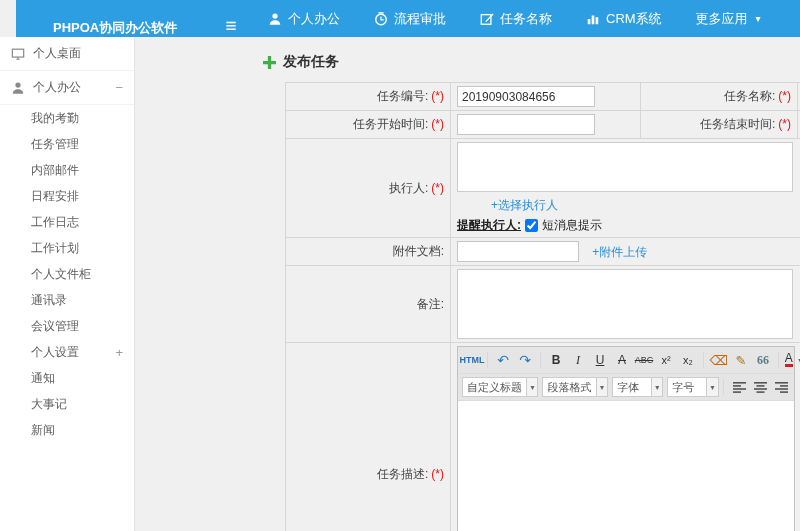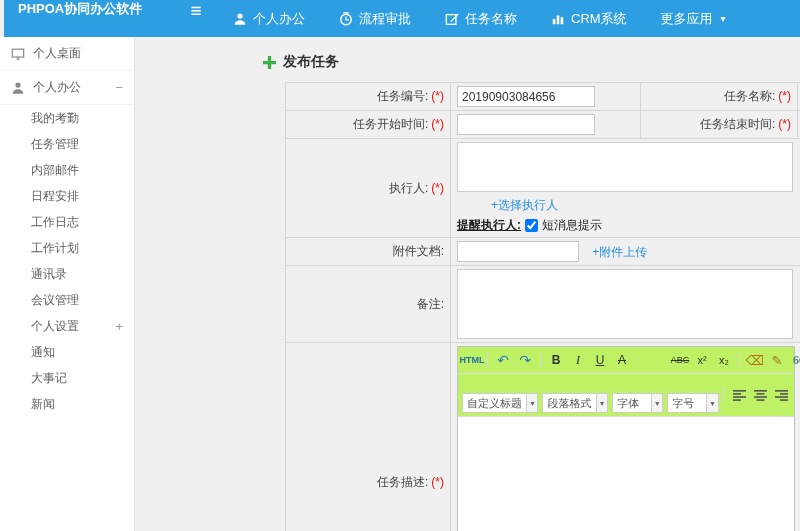--- a/index.html
+++ b/index.html
@@ -5,21 +5,21 @@
   :root{
     --headerBlue:#2d9ee2; --headerText:#ffffff; --mainBg:#f0f0f0; --sidebarBg:#ffffff;
     --sidebarText:#5a5a5a; --border:#d5d5d5; --link:#2a8fdc; --required:#f01010;
     --titleGreen:#3fae49; --label:#444444;
   }
   *{margin:0;padding:0;box-sizing:border-box;}
   html,body{width:800px;height:531px;overflow:hidden;font-family:"Liberation Sans","DejaVu Sans",sans-serif;background:#fff;}
   .app{position:relative;width:800px;height:531px;background:var(--mainBg);overflow:hidden;}
 
   
-  .header{position:absolute;top:0;left:4px;right:0;height:37px;background:var(--headerBlue);display:flex;align-items:flex-start;color:var(--headerText);}
+  .header{position:absolute;top:0;left:16px;right:0;height:37px;background:var(--headerBlue);display:flex;align-items:flex-end;color:var(--headerText);padding-left:23px;}
   .logo{width:160px;padding-left:14px;font-size:13px;font-weight:bold;white-space:nowrap;cursor:pointer;}
   .hamburger{width:40px;margin-left:12px;text-align:center;font-size:19px;cursor:pointer;}
   .nav{display:flex;align-items:center;height:100%;}
   .nav-item{display:flex;align-items:center;gap:6px;padding:0 17px;height:100%;font-size:13px;cursor:pointer;white-space:nowrap;}
   .nav-ico{width:14px;height:14px;display:block;}
   .caret{font-size:10px;margin-left:2px;}
 
   
   .sidebar{position:absolute;top:37px;left:0;width:135px;bottom:0;background:var(--sidebarBg);border-right:1px solid #e3e3e3;overflow:hidden;}
   .side-row{display:flex;align-items:center;gap:8px;height:34px;padding:0 11px;font-size:12px;color:var(--sidebarText);border-bottom:1px solid #f3f3f3;cursor:pointer;}
@@ -38,36 +38,36 @@
   .req{color:var(--required);margin-left:3px;}
   input.txt{height:21px;border:1px solid #c6c6c6;background:#fff;font-size:12px;padding:0 4px;font-family:inherit;color:#333;}
   textarea.ta{display:block;border:1px solid #ccc;background:#fff;resize:none;font-family:inherit;}
   a.link{color:var(--link);text-decoration:none;font-size:12px;cursor:pointer;margin-left:34px;}
   .remind-line{display:flex;align-items:center;gap:4px;margin-top:3px;font-size:12px;color:#222;}
   .remind-line b{font-weight:bold;text-decoration:underline;}
   .sel-line{margin-top:5px;}
 
   
   .editor{width:338px;border:1px solid #c2c2c2;background:#fff;}
-  .tb{display:flex;align-items:center;gap:2px;padding:3px 4px;background:#bef264;border-bottom:1px solid #ddd;}
+  .tb{display:flex;align-items:center;gap:2px;padding:3px 4px;background:#e5e5e5;border-bottom:1px solid #ddd;}
   .tbtn{display:inline-flex;align-items:center;justify-content:center;min-width:20px;height:20px;font-size:12px;color:#333;cursor:pointer;border-radius:2px;}
   .tbtn.htmlb{font-size:9px;font-weight:bold;color:#2a6fb0;}
   .tbtn.blue{color:#2878c8;font-size:14px;}
   .tbtn.bold{font-weight:bold;}
   .tbtn.italic{font-style:italic;font-family:"Liberation Serif",serif;}
   .tbtn.under{text-decoration:underline;}
   .tbtn.strike{text-decoration:line-through;}
-  .tbtn.abc{text-decoration:line-through;font-size:9px;margin-left:36px;}
+  .tbtn.abc{text-decoration:line-through;font-size:9px;}
   .tbtn.supsub{font-size:11px;}
   .tbtn.eraser{color:#c06a1a;font-size:13px;}
   .tbtn.brush{color:#a9741f;font-size:13px;}
   .tbtn.quote{font-family:"Liberation Serif",serif;font-weight:bold;color:#5a7d8a;}
   .tbtn.fcolor i{font-style:normal;border-bottom:3px solid #d02020;line-height:11px;}
   .sep{width:1px;height:16px;background:#d8d8d8;margin:0 3px;flex:0 0 auto;}
-  .dd{display:inline-flex;align-items:center;justify-content:space-between;border:1px solid #ccc;background:#fff;height:20px;padding:0 0 0 4px;font-size:11px;color:#555;cursor:pointer;white-space:nowrap;overflow:hidden;margin-top:16px;}
+  .dd{display:inline-flex;align-items:center;justify-content:space-between;border:1px solid #ccc;background:#fff;height:20px;padding:0 0 0 4px;font-size:11px;color:#555;cursor:pointer;white-space:nowrap;overflow:hidden;}
   .dd .dcaret{border-left:1px solid #ccc;padding:0 3px;font-size:8px;color:#666;height:100%;display:flex;align-items:center;background:#f3f3f3;}
   .alignb{display:inline-flex;align-items:center;justify-content:center;width:19px;height:19px;cursor:pointer;border-radius:2px;}
   .editor-body{height:200px;background:#fff;cursor:text;}
 </style>
 </head>
 <body>
 
 <div class="app">
 
   <div class="header">
@@ -137,20 +137,23 @@
         <span>内部邮件</span>
       </div>
     <div class="side-sub">
         <span>日程安排</span>
       </div>
     <div class="side-sub">
         <span>工作日志</span>
       </div>
     <div class="side-sub">
         <span>工作计划</span>
+      </div>
+    <div class="side-sub">
+        <span>个人文件柜</span>
       </div>
     <div class="side-sub">
         <span>通讯录</span>
       </div>
     <div class="side-sub">
         <span>会议管理</span>
       </div>
     <div class="side-sub">
       <span>个人设置</span>
       <span class="toggle">+</span>

